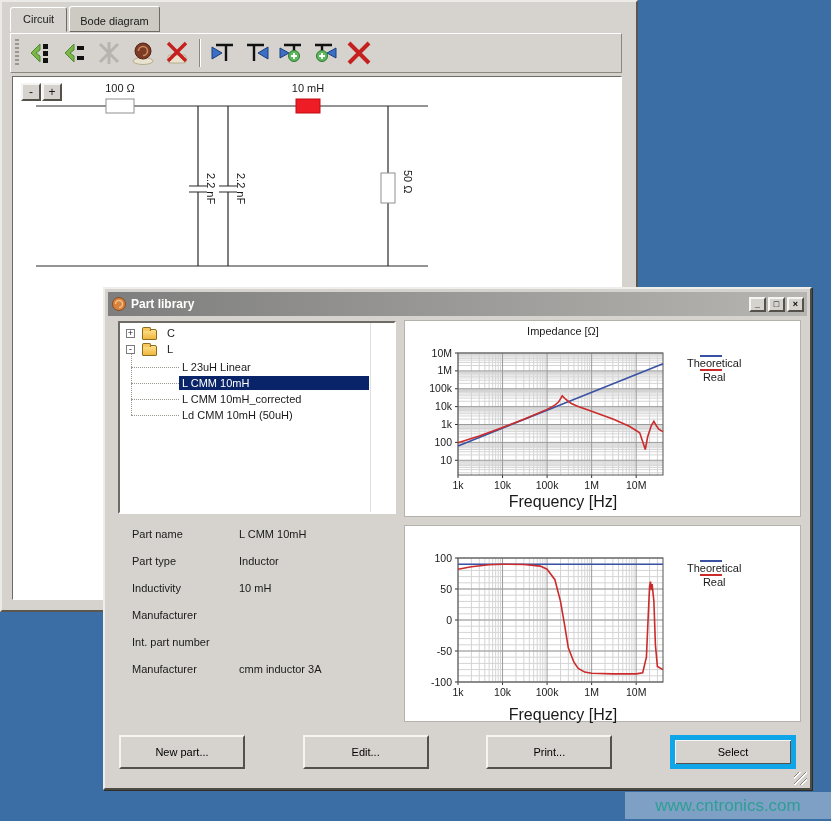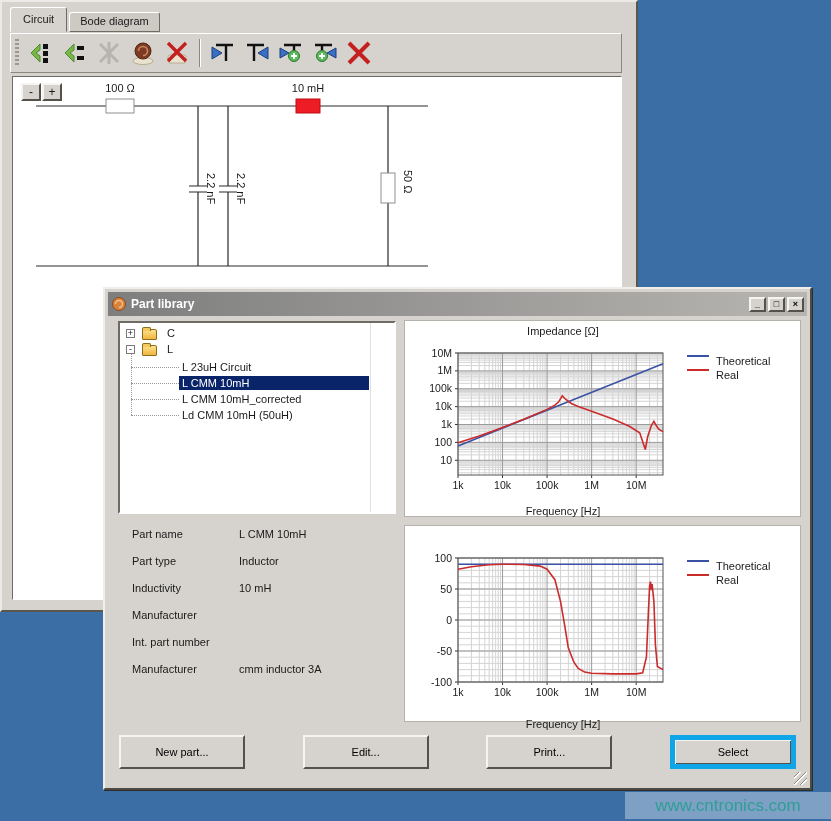--- a/index.html
+++ b/index.html
@@ -7,21 +7,21 @@
   body { position:relative; background:#3a6ea5; font-family:"Liberation Sans",sans-serif; font-size:11px; color:#1a1a1a; }
   .btn3d   { background:#d6d3ce; border:2px solid; border-color:#f5f4f0 #54504a #54504a #f5f4f0; }
 
   
   .main-window { position:absolute; left:0; top:0; width:638px; height:612px;
     background:#d6d3ce; border:2px solid; border-color:#eceae6 #5a574f #5a574f #eceae6; }
   .tab-row { position:absolute; left:8px; top:6px; height:24px; display:flex; align-items:flex-end; }
   .tab { padding:4px 10px 5px; border:1px solid; border-color:#fff #6e6b64 #d6d3ce #fff;
     border-radius:3px 3px 0 0; background:#d6d3ce; cursor:default; }
   .tab.active { position:relative; z-index:2; padding:5px 12px 6px; }
-  .tab.inactive { background:#cdcac4; margin-left:2px; padding:2px 10px 4px; border-bottom-color:#6e6b64; }
+  .tab.inactive { background:#cdcac4; margin-left:2px; padding:8px 10px 4px; border-bottom-color:#6e6b64; }
   .toolbar { position:absolute; left:8px; top:31px; width:612px; height:40px; background:#d6d3ce;
     border:1px solid; border-color:#fff #8a877f #8a877f #fff; display:flex; align-items:center; gap:2px; padding-left:4px; }
   .tb-grip { width:4px; height:28px; margin-right:4px;
     background:repeating-linear-gradient(to bottom,#9b988f 0 2px,transparent 2px 4px); }
   .tb-btn { width:32px; height:32px; display:flex; align-items:center; justify-content:center; background:transparent; border:1px solid transparent; }
   .tb-sep { width:2px; height:28px; margin:0 4px; border-left:1px solid #8a877f; border-right:1px solid #fff; }
 
   
   .canvas { position:absolute; left:10px; top:74px; width:610px; height:524px; background:#fff;
     border:1px solid; border-color:#6e6b64 #fff #fff #6e6b64; }
@@ -51,23 +51,23 @@
   .tree-label.selected { background:#0a246a; color:#fff; width:190px; }
   .dotv { position:absolute; border-left:1px dotted #9a978f; width:0; }
   .doth { position:absolute; border-top:1px dotted #9a978f; height:0; }
 
   
   .chart-panel { position:absolute; left:299px; width:397px; height:197px; background:#fff; border:1px solid #b5b2ab; }
   .chart-panel.imp { top:31px; }
   .chart-panel.pha { top:236px; }
   .chart-title { position:absolute; left:0; top:4px; width:316px; text-align:center; font-size:11px; }
   .chart-svg { position:absolute; left:0; }
-  .freq-label { position:absolute; left:0; width:316px; text-align:center; font-size:11px;margin-top:12px; }
+  .freq-label { position:absolute; left:0; width:316px; text-align:center; font-size:16px; }
   .legend { position:absolute; left:282px; font-size:11px; }
-  .legend-row { display:flex; align-items:flex-start; height:14px; }
+  .legend-row { display:flex; align-items:center; height:14px;flex-direction:column; }
   .legend-swatch { width:22px; height:2px; margin-right:7px; }
   svg text { font-family:"Liberation Sans",sans-serif; font-size:10.5px; fill:#1a1a1a; }
   .circ-label { font-size:11px; }
 
   
   .detail-label { position:absolute; left:27px; }
   .detail-value { position:absolute; left:134px; }
 
   
   .dlg-buttons { position:absolute; left:14px; top:446px; width:677px; height:34px; display:flex; justify-content:space-between; }
@@ -214,21 +214,21 @@
     <div class="doth" style="left:11px; top:92px; width:48px;"></div>
 
     <div class="expander" style="left:6px; top:6px;">+</div>
     <span class="folder" style="left:22px; top:6px;"></span>
     <span class="tree-label" style="left:44px; top:3px;">C</span>
 
     <div class="expander" style="left:6px; top:22px;">-</div>
     <span class="folder" style="left:22px; top:22px;"></span>
     <span class="tree-label" style="left:44px; top:19px;">L</span>
 
-    <span class="tree-label" style="left:59px; top:37px;">L 23uH Circuit</span>
+    <span class="tree-label" style="left:59px; top:37px;">L 23uH Linear</span>
     <span class="tree-label selected" style="left:59px; top:53px;">L CMM 10mH</span>
     <span class="tree-label" style="left:59px; top:69px;">L CMM 10mH_corrected</span>
     <span class="tree-label" style="left:59px; top:85px;">Ld CMM 10mH (50uH)</span>
   </div>
 
   <div class="chart-panel imp">
     <div class="chart-title">Impedance [Ω]</div>
     <svg id="chart0" class="chart-svg" style="top:14px;" width="396" height="170">
         <line x1="66.40946211640082" y1="18" x2="66.40946211640082" y2="140" stroke="#d4d4d4" stroke-width="1"></line>
         <line x1="74.25349460933622" y1="18" x2="74.25349460933622" y2="140" stroke="#d4d4d4" stroke-width="1"></line>

